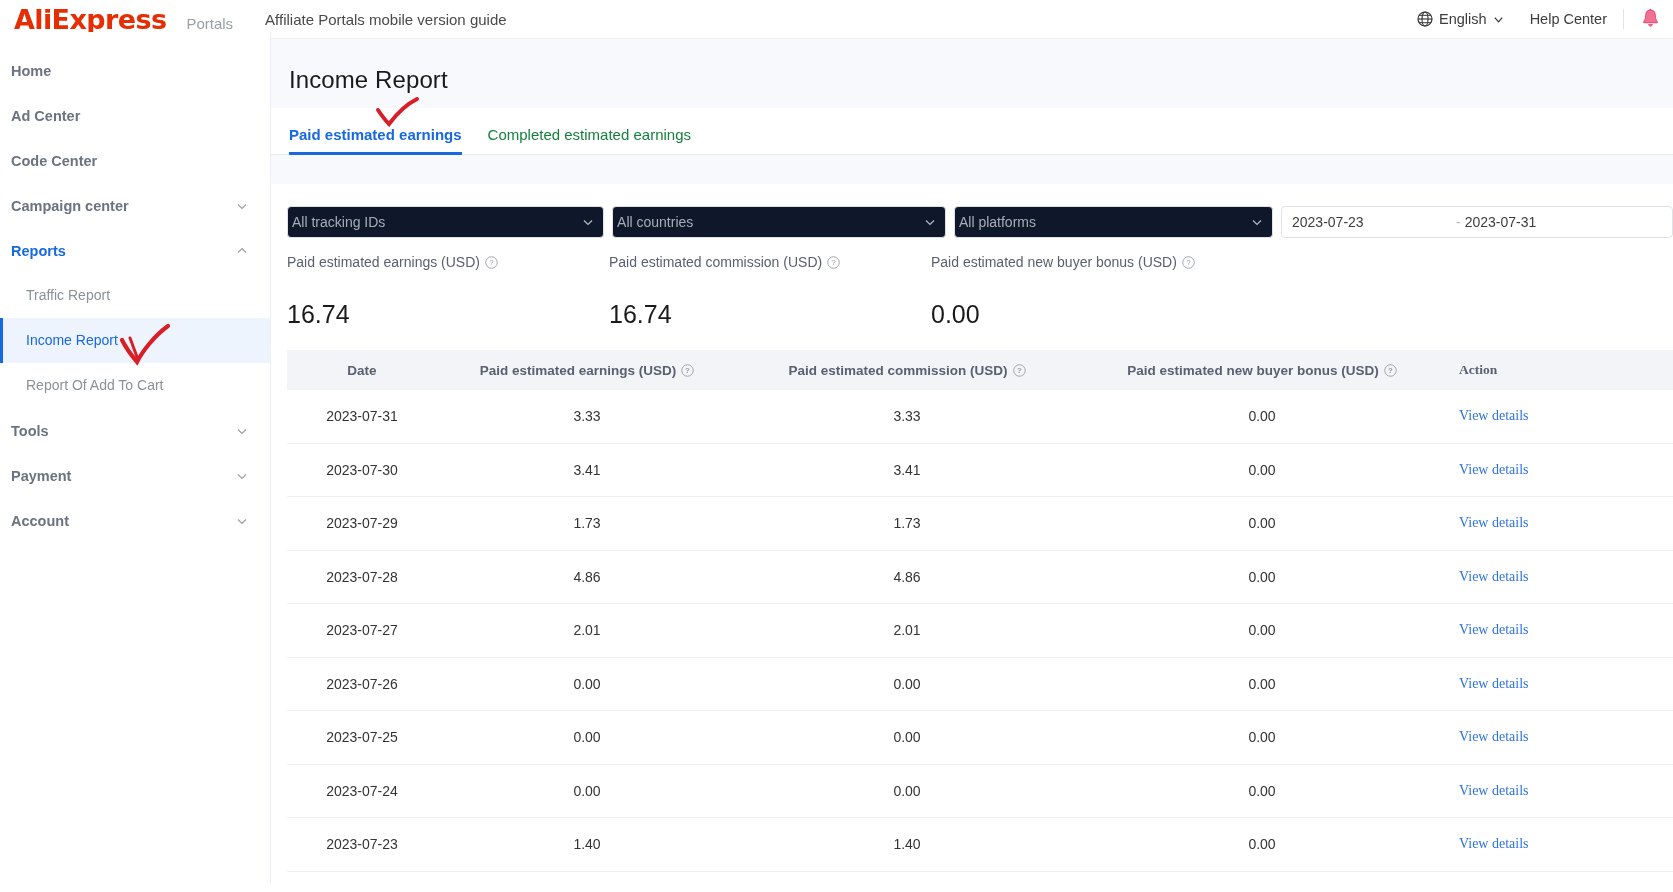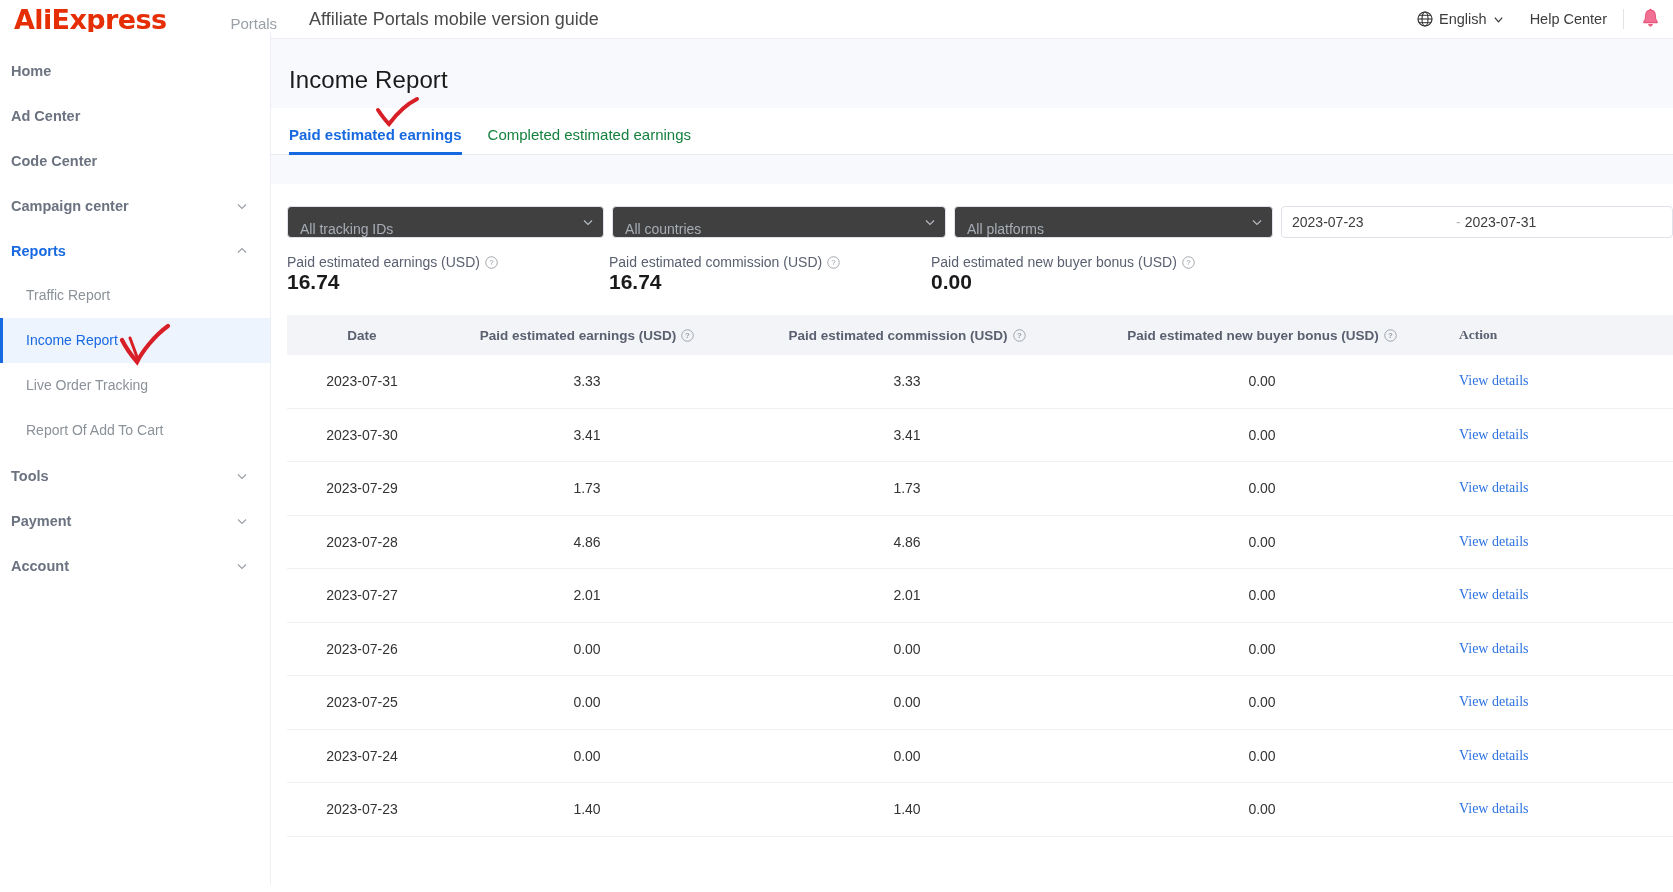--- a/index.html
+++ b/index.html
@@ -13,33 +13,33 @@
   .page { position: relative; width: 1673px; height: 892px; overflow: hidden; }
 
   
   .topbar {
     position: absolute; top: 0; left: 0;
     width: 1673px; height: 39px;
     background: #fff;
     border-bottom: 1px solid #eceff3;
     display: flex; align-items: center;
   }
-  .logo-wrap { display: flex; align-items: baseline; padding-left: 14px; gap: 44px; }
+  .logo-wrap { display: flex; align-items: baseline; padding-left: 14px; }
   .logo {
     font-family: "DejaVu Sans", sans-serif;
     font-size: 27px; font-weight: 700;
     color: #e62e04; letter-spacing: -0.6px;
     line-height: 1;
     position: relative;
   }
   .portals-word {
     font-size: 15px; color: #9aa0a6; margin-left: 20px; font-weight: 400;
   }
   .guide-link {
-    font-size: 18px; color: #4a4a4a; margin-left: 32px; cursor: pointer;
+    font-size: 15px; color: #4a4a4a; margin-left: 32px; cursor: pointer;
   }
   .topbar-right {
     margin-left: auto; display: flex; align-items: center;
     padding-right: 12px; gap: 0; text-align: right;
   }
   .lang-box {
     display: flex; align-items: center; gap: 6px;
     font-size: 14.5px; color: #3c3c3c; cursor: pointer;
   }
   .globe-icon { width: 16px; height: 16px; display: block; }
@@ -133,23 +133,23 @@
   
   .filter-row {
     display: flex; align-items: center; gap: 8px;
     padding: 22px 0 0 16px;
   }
   .select-box {
     position: relative;
     height: 32px;
     border: 1px solid #dfe3e9;
     border-radius: 4px;
-    background: #404040;
-    display: flex; align-items: flex-end;
-    padding: 0 28px 0 12px;
+    background: #0f172a;
+    display: flex; align-items: center;
+    padding: 0 28px 0 4px;
     font-size: 14px;
     color: #a7adb6;
     cursor: pointer;
   }
   .select-box .sel-caret {
     position: absolute; right: 9px; top: 50%;
     transform: translateY(-50%);
     width: 12px; height: 12px;
   }
   .sb-1 { width: 320px; }
@@ -179,22 +179,22 @@
   .stat { width: 322px; }
   .stat-label {
     font-size: 14px; color: #5a6070;
     display: flex; align-items: center; gap: 5px;
     white-space: nowrap;
   }
   .qmark {
     width: 13px; height: 13px; display: inline-block; flex: none;
   }
   .stat-value {
-    font-size: 21px; color: #1a1a1a; 
-    font-weight: 700;
+    font-size: 25px; color: #1a1a1a; margin-top: 30px;
+    font-weight: 400;
   }
 
   
   .table-wrap {
     margin: 21px 0 0 16px;
     width: 1420px;
   }
   .t-head {
     display: flex; align-items: center;
     height: 40px;
@@ -286,23 +286,20 @@
       </svg>
     </div>
 
     <div class="sub-item">
       <span class="sub-label">Traffic Report</span>
     </div>
     <div class="sub-item selected">
       <span class="sub-label">Income Report</span>
     </div>
     <div class="sub-item">
-      <span class="sub-label">Live Order Tracking</span>
-    </div>
-    <div class="sub-item">
       <span class="sub-label">Report Of Add To Cart</span>
     </div>
 
     <div class="nav-item">
       <span>Tools</span>
       <svg class="caret" viewBox="0 0 12 12">
         <polyline points="2,4.5 6,8.5 10,4.5" fill="none" stroke="#9aa0a6" stroke-width="1.2"></polyline>
       </svg>
     </div>
     <div class="nav-item">

